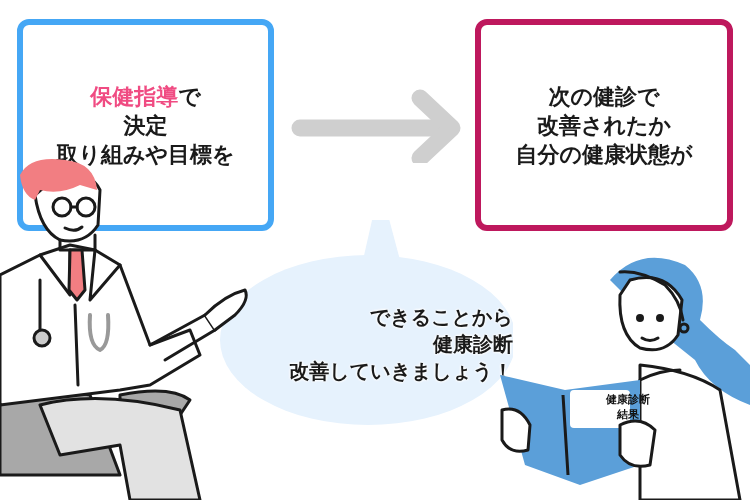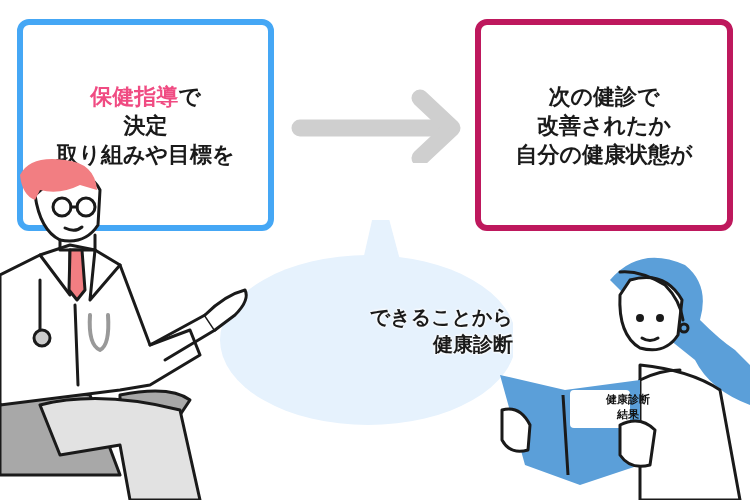--- a/index.html
+++ b/index.html
@@ -38,20 +38,21 @@
   </div>
 </div>
 
 <svg class="bubble" viewBox="0 0 295 205">
   <ellipse cx="150" cy="120" rx="148" ry="85" fill="#e6f2fd"></ellipse>
   <polygon points="162,-35 145,40 182,40" fill="#e6f2fd"></polygon>
 </svg>
 <div class="bubble-text">
   <div>できることから</div>
   <div>健康診断</div>
+  <div>改善していきましょう！</div>
 </div>
 
 <svg class="fig" style="left:0;top:155px;" width="260" height="345" viewBox="0 0 260 345">
   <g stroke="#1a1a1a" stroke-width="3" fill="none" stroke-linecap="round" stroke-linejoin="round">
 
     <path d="M0,250 Q40,230 90,240 L120,320 L0,320 Z" fill="#a8a8a8"></path>
     <path d="M120,240 Q170,230 190,245 L180,260 Q140,255 120,258 Z" fill="#a8a8a8"></path>
 
     <path d="M0,120 L40,100 L70,90 L95,95 L120,110 L150,190 L190,175 L200,200 L150,230 L120,235 L0,250 Z" fill="#ffffff"></path>
 

